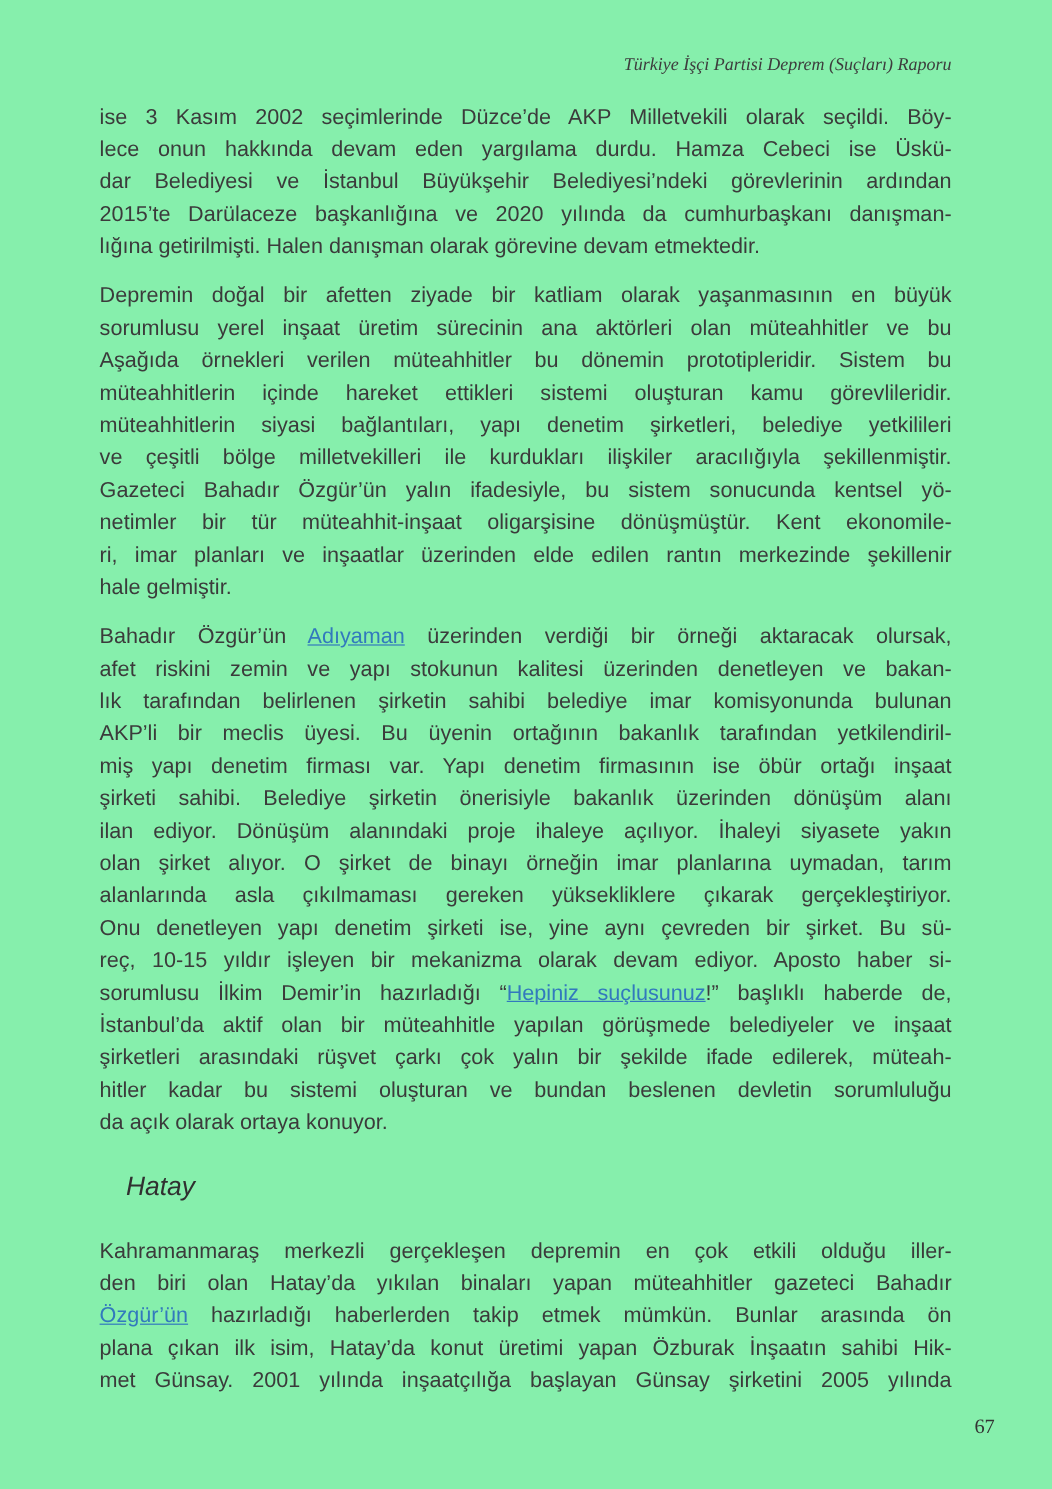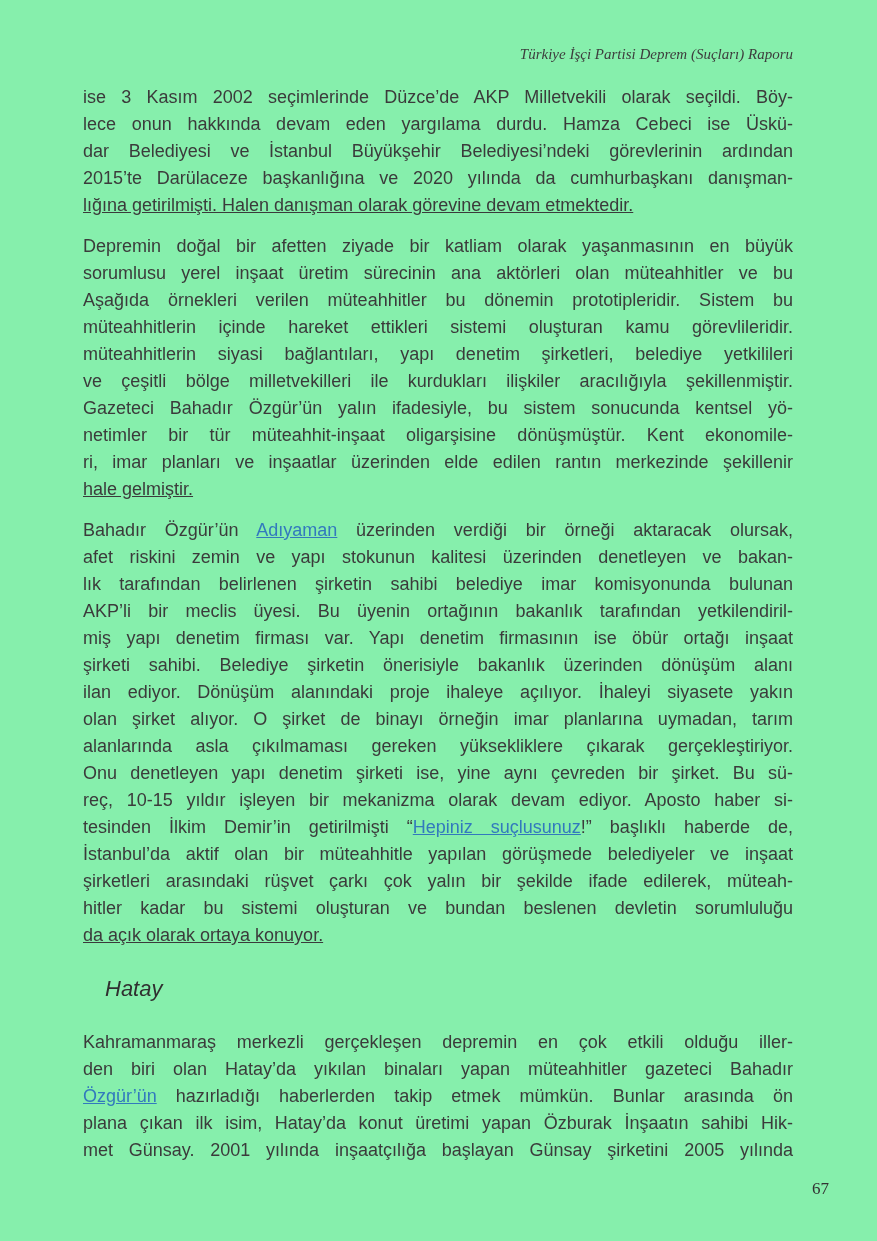--- a/index.html
+++ b/index.html
@@ -40,21 +40,20 @@
     font-size: 18px;
     line-height: 27px;
     white-space: nowrap;
     text-align: justify;
     text-align-last: justify;
     color: #3b3b3b;
   }
   .line.last {
     text-align: center;
     text-align-last: left;
-    text-decoration: underline;
   }
   .text-link {
     color: #3279bd;
     cursor: pointer;
   }
   .section-heading {
     font-family: "Liberation Sans", sans-serif;
     font-style: italic;
     font-weight: normal;
     font-size: 22px;
@@ -102,21 +101,21 @@
         <div class="line"><span>afet riskini zemin ve yapı stokunun kalitesi üzerinden denetleyen ve bakan-</span></div>
         <div class="line"><span>lık tarafından belirlenen şirketin sahibi belediye imar komisyonunda bulunan</span></div>
         <div class="line"><span>AKP’li bir meclis üyesi. Bu üyenin ortağının bakanlık tarafından yetkilendiril-</span></div>
         <div class="line"><span>miş yapı denetim firması var. Yapı denetim firmasının ise öbür ortağı inşaat</span></div>
         <div class="line"><span>şirketi sahibi. Belediye şirketin önerisiyle bakanlık üzerinden dönüşüm alanı</span></div>
         <div class="line"><span>ilan ediyor. Dönüşüm alanındaki proje ihaleye açılıyor. İhaleyi siyasete yakın</span></div>
         <div class="line"><span>olan şirket alıyor. O şirket de binayı örneğin imar planlarına uymadan, tarım</span></div>
         <div class="line"><span>alanlarında asla çıkılmaması gereken yüksekliklere çıkarak gerçekleştiriyor.</span></div>
         <div class="line"><span>Onu denetleyen yapı denetim şirketi ise, yine aynı çevreden bir şirket. Bu sü-</span></div>
         <div class="line"><span>reç, 10-15 yıldır işleyen bir mekanizma olarak devam ediyor. Aposto haber si-</span></div>
-        <div class="line"><span>tesinden İlkim Demir’in getirilmişti “</span><a href="#" class="text-link">Hepiniz suçlusunuz</a><span>!” başlıklı haberde de,</span></div>
+        <div class="line"><span>sorumlusu İlkim Demir’in hazırladığı “</span><a href="#" class="text-link">Hepiniz suçlusunuz</a><span>!” başlıklı haberde de,</span></div>
         <div class="line"><span>İstanbul’da aktif olan bir müteahhitle yapılan görüşmede belediyeler ve inşaat</span></div>
         <div class="line"><span>şirketleri arasındaki rüşvet çarkı çok yalın bir şekilde ifade edilerek, müteah-</span></div>
         <div class="line"><span>hitler kadar bu sistemi oluşturan ve bundan beslenen devletin sorumluluğu</span></div>
         <div class="line last"><span>da açık olarak ortaya konuyor.</span></div>
       </div>
       <h2 class="section-heading">Hatay</h2>
       <div class="paragraph">
         <div class="line"><span>Kahramanmaraş merkezli gerçekleşen depremin en çok etkili olduğu iller-</span></div>
         <div class="line"><span>den biri olan Hatay’da yıkılan binaları yapan müteahhitler gazeteci Bahadır</span></div>
         <div class="line"><a href="#" class="text-link">Özgür’ün</a><span> hazırladığı haberlerden takip etmek mümkün. Bunlar arasında ön</span></div>

